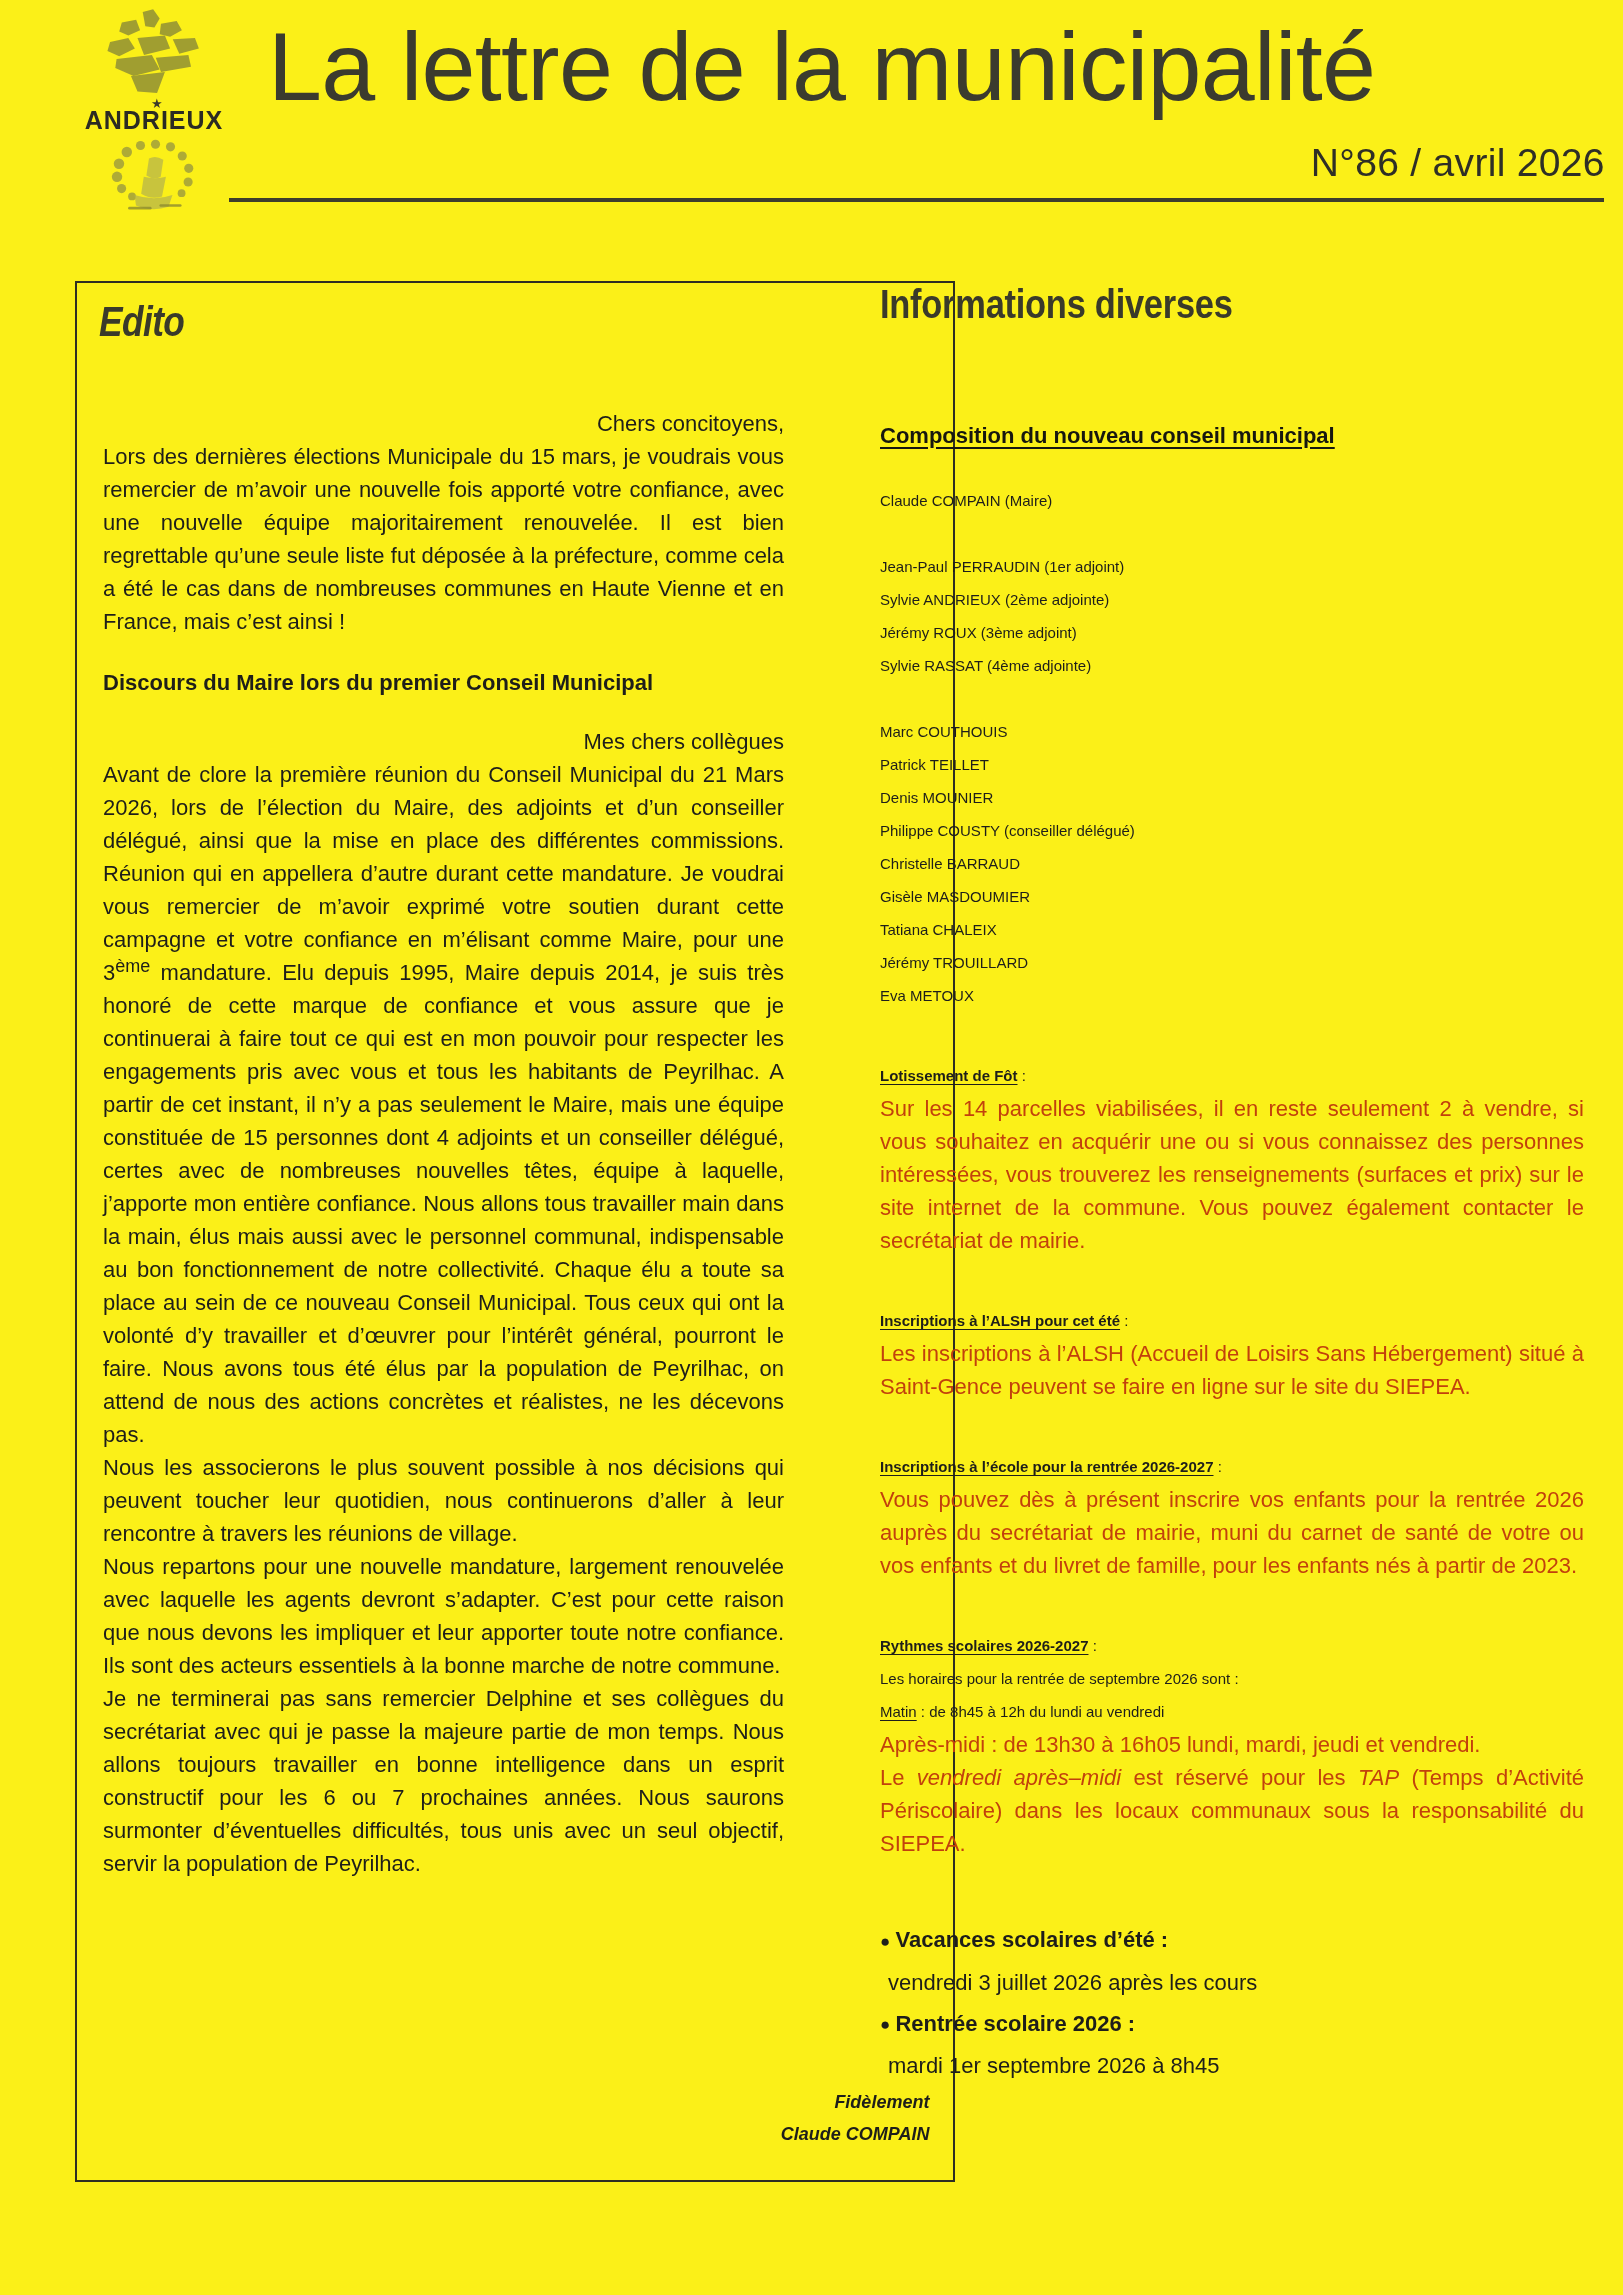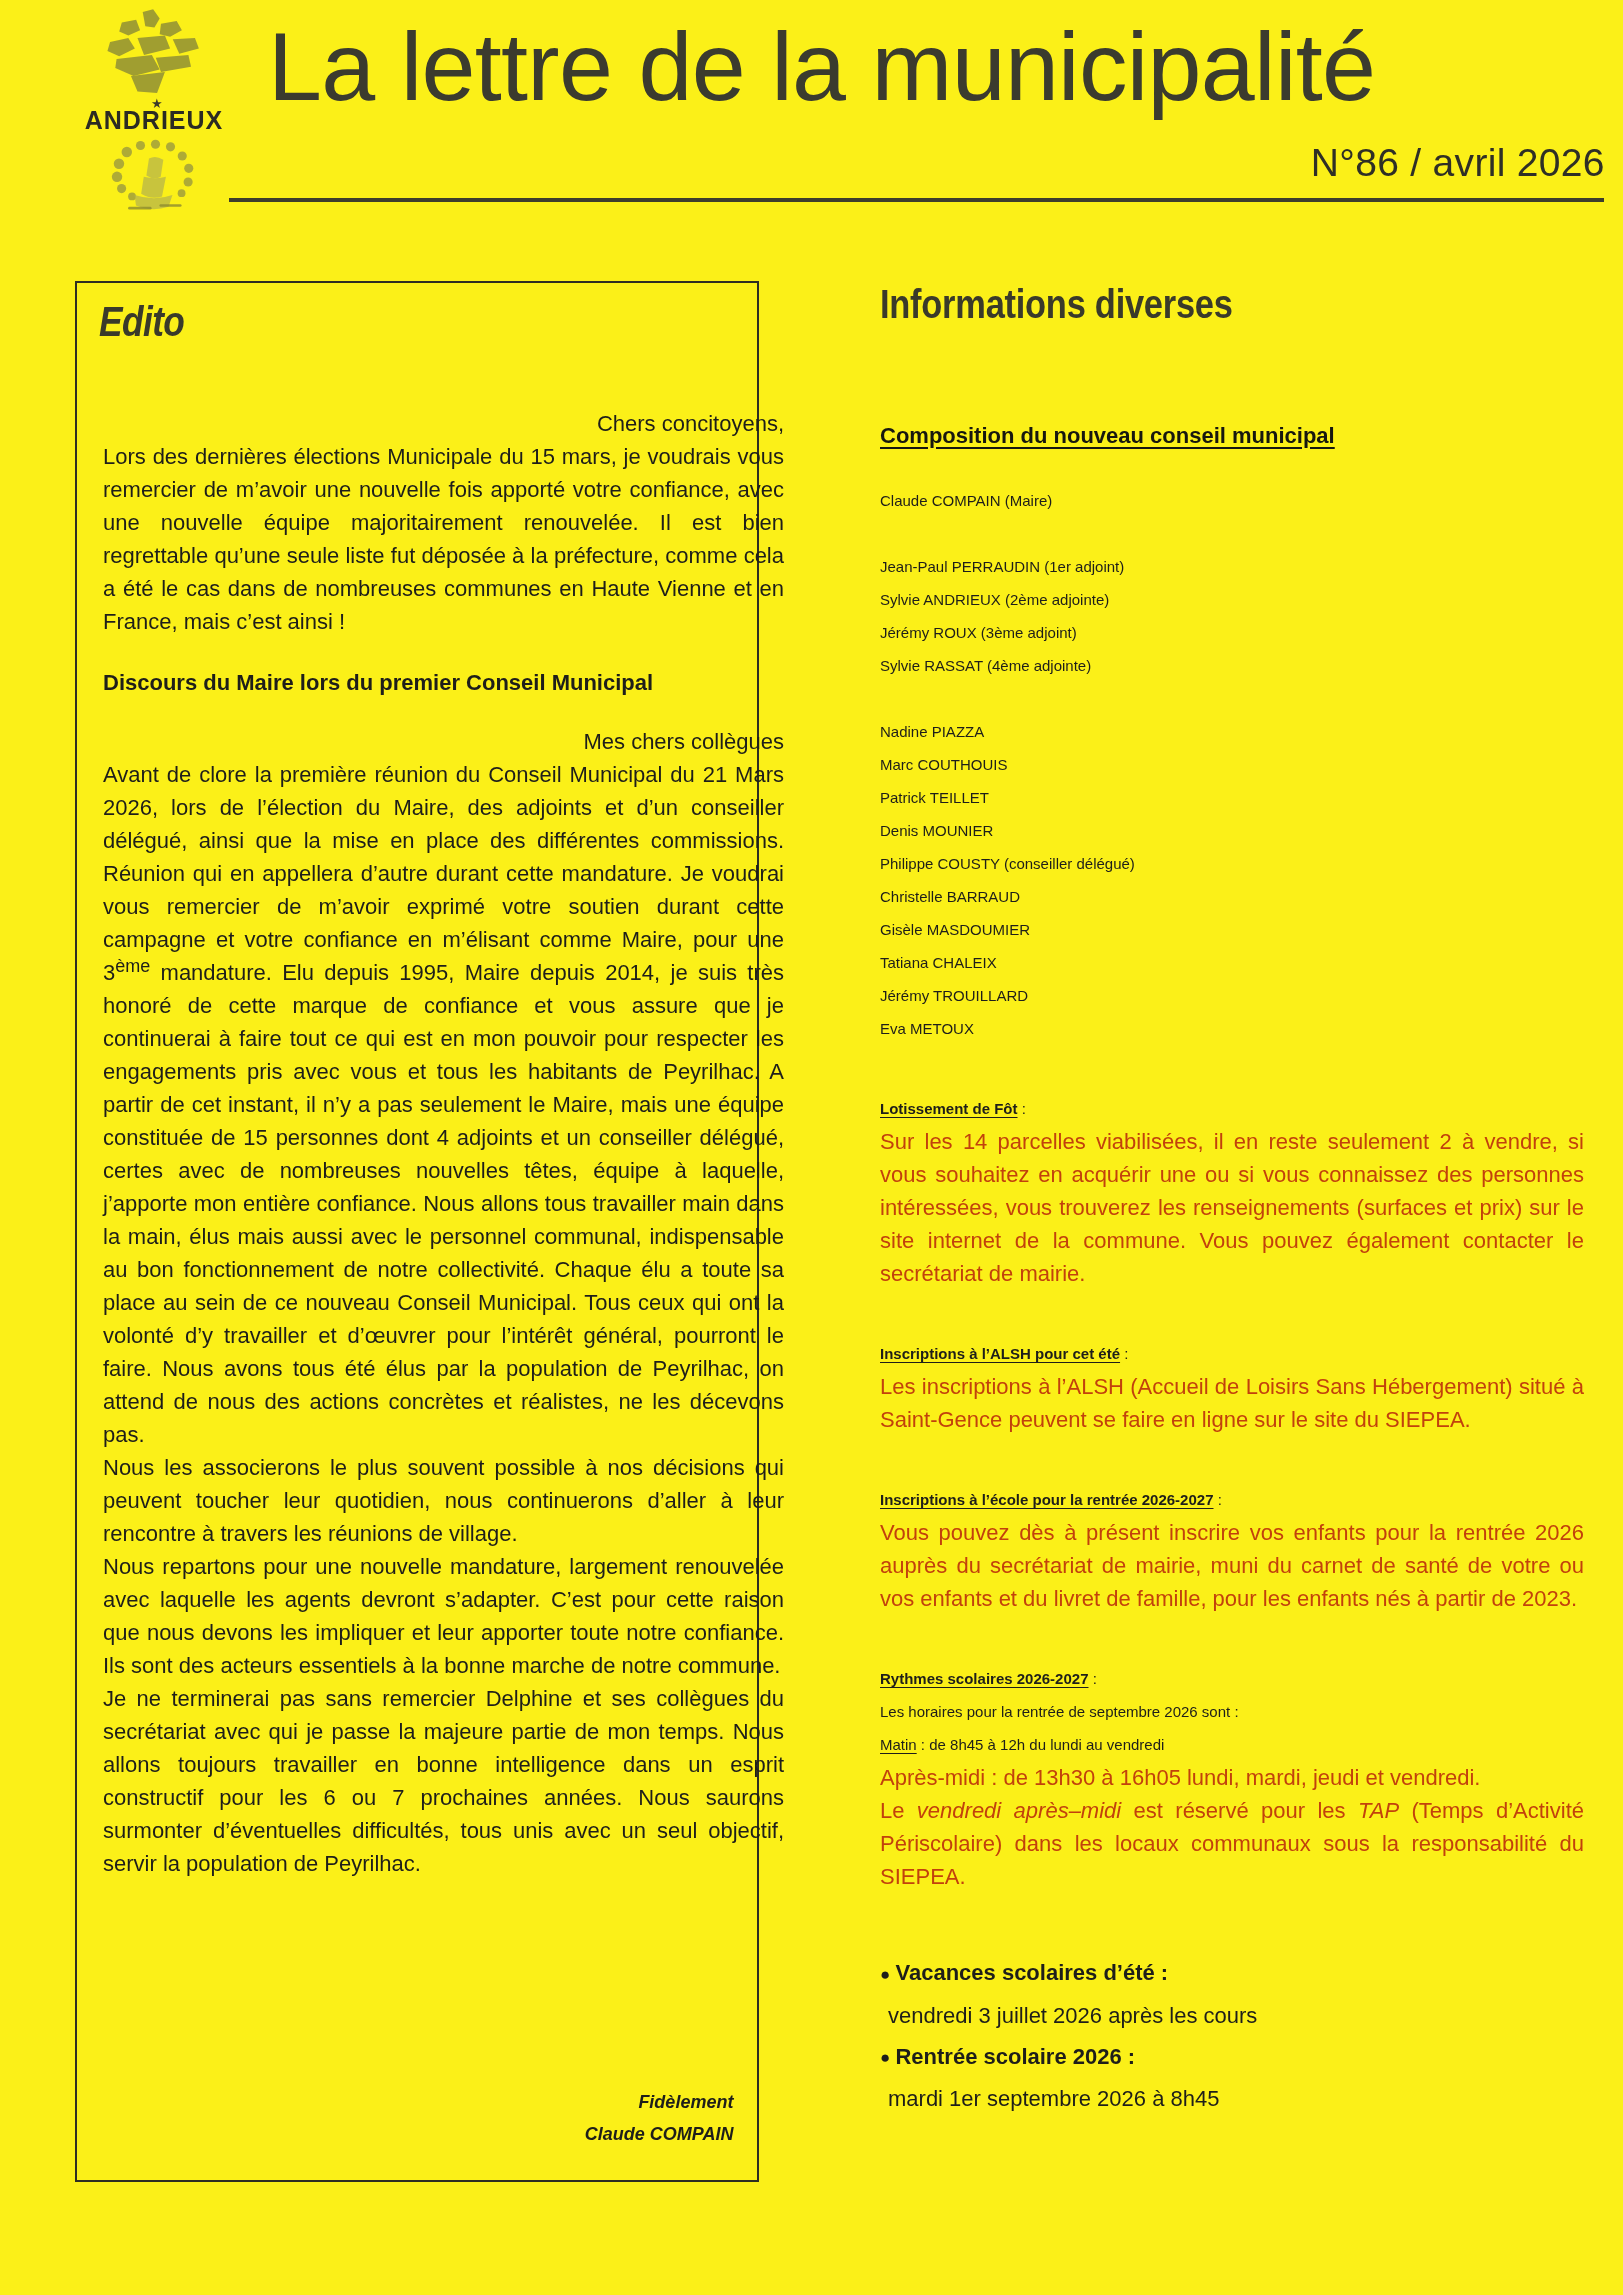--- a/index.html
+++ b/index.html
@@ -89,21 +89,21 @@
     top: 198px;
     width: 1375px;
     height: 3.9px;
     background: #3d3d2c;
   }
   
   .col-left {
     position: absolute;
     left: 75px;
     top: 281px;
-    width: 684px;
+    width: 880px;
     height: 1901px;
     border: 2.6px solid #2e2e22;
     box-sizing: border-box;
   }
   .edito-title {
     position: absolute;
     left: 22px;
     top: 14.4px;
     font-family: "Liberation Sans", sans-serif;
     font-style: italic;
@@ -312,21 +312,20 @@
     <div class="r-section">
       <div class="r-head">Composition du nouveau conseil municipal</div>
       <div class="sp-50"></div>
       <div class="r-line">Claude COMPAIN (Maire)</div>
       <div class="sp-50"></div>
       <div class="r-line">Jean-Paul PERRAUDIN (1er adjoint)</div>
       <div class="r-line">Sylvie ANDRIEUX (2ème adjointe)</div>
       <div class="r-line">Jérémy ROUX (3ème adjoint)</div>
       <div class="r-line">Sylvie RASSAT (4ème adjointe)</div>
       <div class="sp-50"></div>
-      <div class="r-line">Nadine PIAZZA</div>
       <div class="r-line">Marc COUTHOUIS</div>
       <div class="r-line">Patrick TEILLET</div>
       <div class="r-line">Denis MOUNIER</div>
       <div class="r-line">Philippe COUSTY (conseiller délégué)</div>
       <div class="r-line">Christelle BARRAUD</div>
       <div class="r-line">Gisèle MASDOUMIER</div>
       <div class="r-line">Tatiana CHALEIX</div>
       <div class="r-line">Jérémy TROUILLARD</div>
       <div class="r-line">Eva METOUX</div>
     </div>

